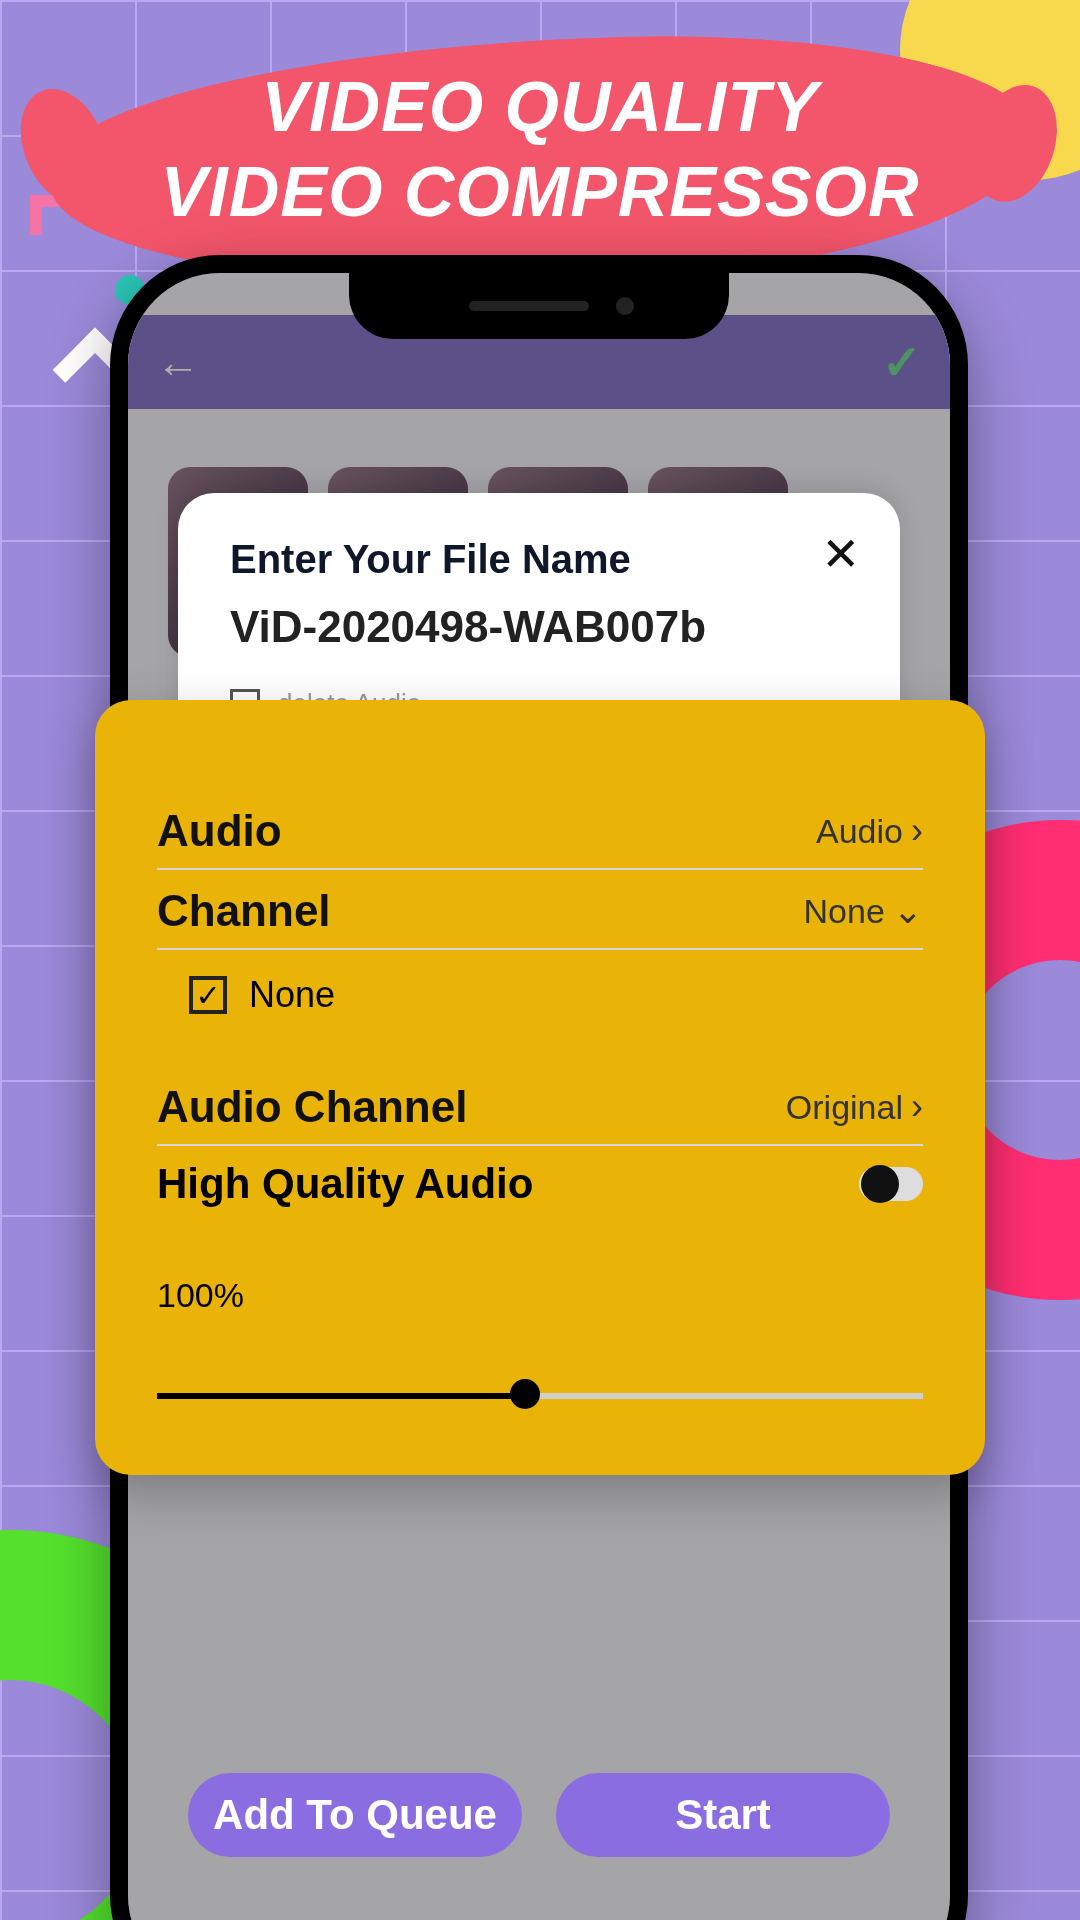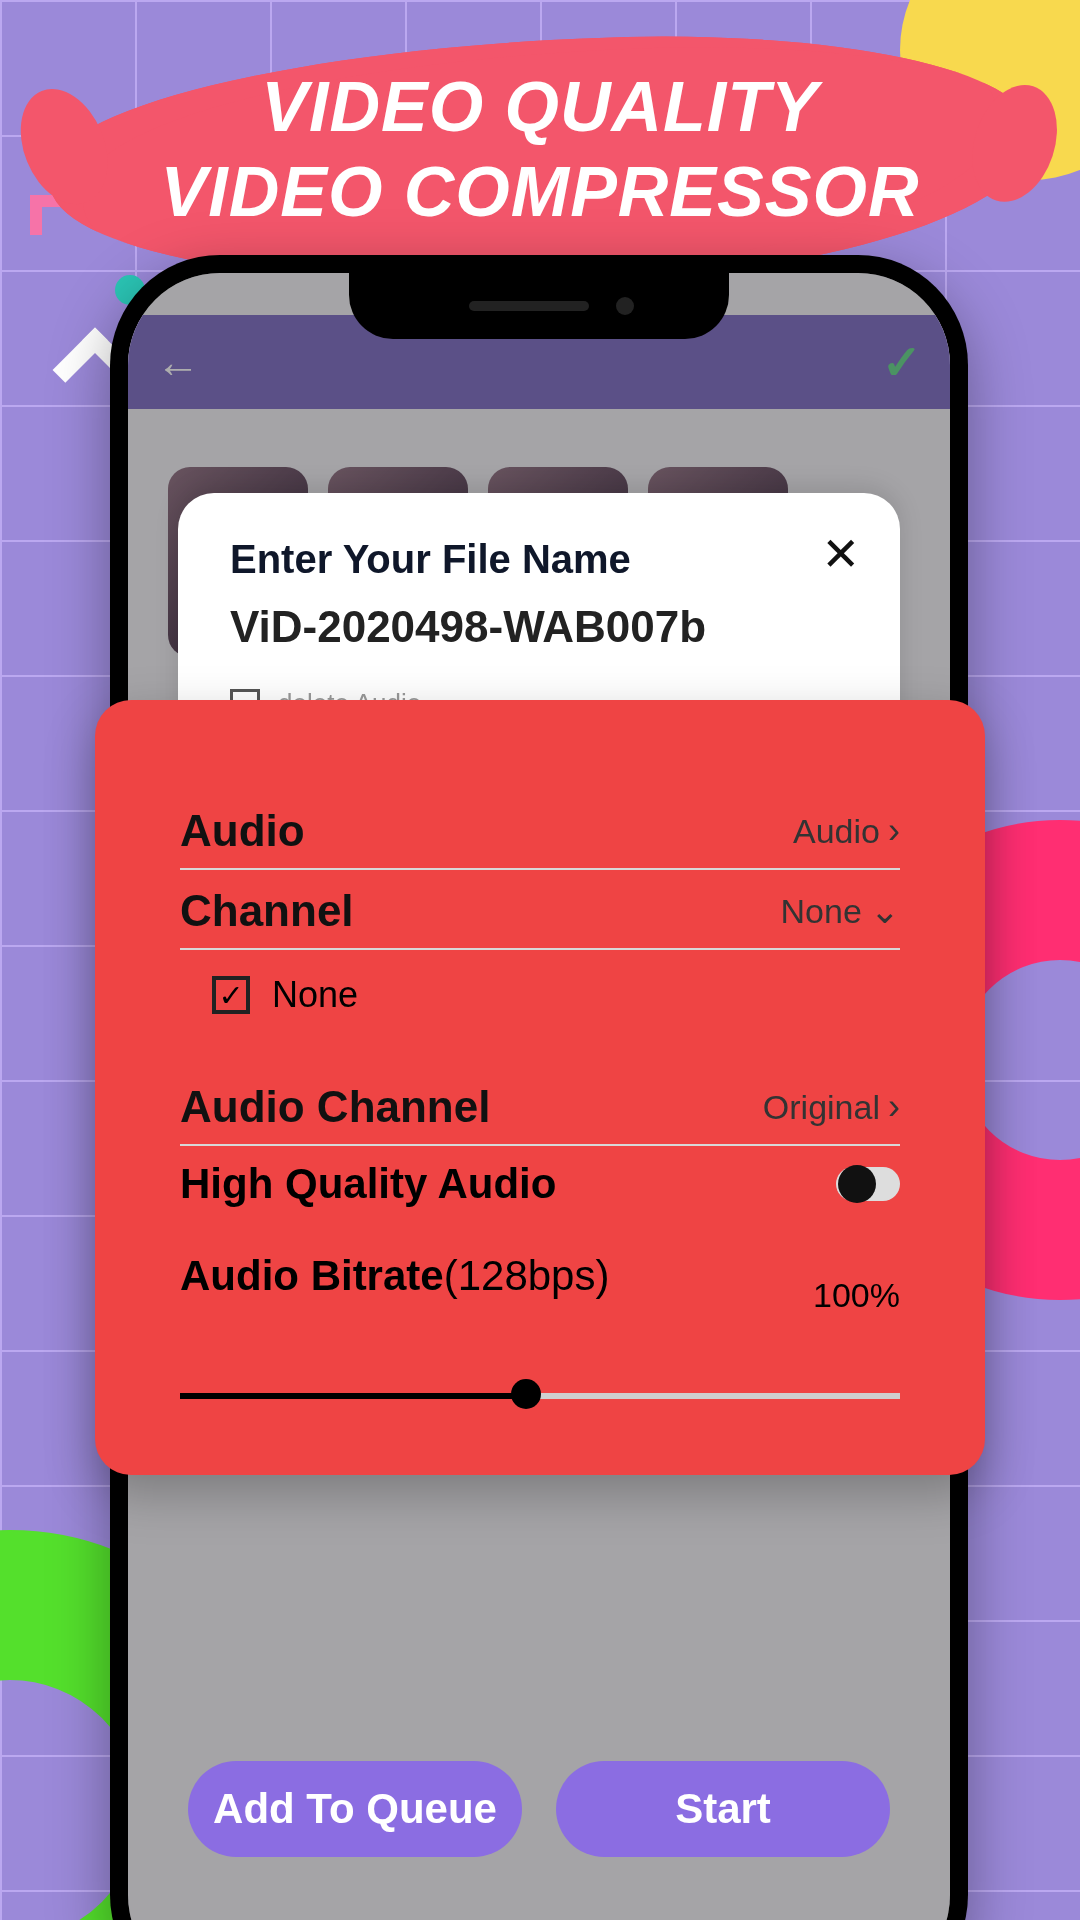--- a/index.html
+++ b/index.html
@@ -69,22 +69,22 @@
 .sheet1 { position:absolute; left:50px; right:50px; top:220px; background:#fff; border-radius:36px;
   padding:44px 52px 250px; z-index:4; box-shadow:0 -6px 24px rgba(0,0,0,.12); }
 .close-x { position:absolute; right:40px; top:34px; font-size:46px; cursor:pointer; color:#111; }
 .sheet1 .label { color:#0f172a; font-size:40px; font-weight:600; margin-bottom:20px; }
 .sheet1 .filename { font-size:44px; font-weight:700; color:#222; margin-bottom:36px; }
 .chk-row { display:flex; align-items:center; gap:18px; }
 .chk { width:30px; height:30px; border:3px solid #555; display:inline-block; }
 .chk-label { color:#999; font-size:26px; }
 
 
-.sheet2 { position:absolute; left:95px; right:95px; top:700px; background:#ef4444; border-radius:36px;
-  padding:90px 85px 70px; z-index:10; box-shadow:0 18px 50px rgba(0,0,0,.25); }
+.sheet2 { position:absolute; left:95px; right:95px; top:700px; background:#eab308; border-radius:36px;
+  padding:90px 62px 70px; z-index:10; box-shadow:0 18px 50px rgba(0,0,0,.25); }
 .row { display:flex; justify-content:space-between; align-items:center; padding:16px 0 12px; }
 .row-border { border-bottom:2px solid #d8d8d8; }
 .row .left { font-size:44px; font-weight:700; color:#111; }
 .row .right { font-size:34px; color:#333; display:flex; align-items:center; gap:8px; }
 .chev { font-size:36px; color:#333; }
 .chk2 { width:38px; height:38px; border:4px solid #222; display:inline-flex; align-items:center; justify-content:center; margin-left:32px; margin-right:22px; font-size:30px; }
 .none-row { display:flex; align-items:center; margin-top:24px; margin-bottom:50px; }
 .none-row span.t { font-size:36px; }
 .row2 { display:flex; justify-content:space-between; align-items:center; padding:14px 0;gap:22px; }
 .row2 .left { font-size:42px; font-weight:700; }
@@ -93,21 +93,21 @@
 .toggle .knob { position:absolute; left:2px; top:-2px; width:38px; height:38px; background:#111; border-radius:50%; }
 .bitrate-row .left { font-size:42px; font-weight:700; }
 .bitrate-row .left .sub { font-weight:400; }
 .slider-wrap { margin-top:56px; position:relative; height:20px; }
 .slider-track { position:absolute; left:0; right:0; top:8px; height:6px; background:#cfcfcf; }
 .slider-fill { position:absolute; left:0; top:8px; height:6px; background:#000; width:48%; }
 .slider-knob { position:absolute; left:48%; top:-6px; width:30px; height:30px; background:#000; border-radius:50%; transform:translateX(-50%); }
 
 
 .btns { position:absolute; left:60px; right:60px; bottom:130px; display:flex; gap:34px; z-index:4; }
-.btn { flex:1; height:96px; background:#8b6de2; color:#fff; border-radius:56px; display:flex;
+.btn { flex:1; height:84px; background:#8b6de2; color:#fff; border-radius:56px; display:flex;
   align-items:center; justify-content:center; font-size:42px; font-weight:600; }
 </style>
 </head>
 <body>
 
 <div class="bg-grid"></div>
 <div class="deco-yellow"></div>
 <div class="deco-pink-ring"></div>
 <div class="deco-green"></div>
 <div class="deco-teal"></div>
@@ -184,23 +184,20 @@
   </div>
 
   <div class="row2">
     <div class="left">High Quality Audio</div>
     <div class="toggle">
       <div class="knob"></div>
     </div>
   </div>
 
   <div class="row2 bitrate-row">
-    <div class="left">
-      <span>Audio Bitrate</span><span class="sub">(128bps)</span>
-    </div>
     <div class="right">100%</div>
   </div>
 
   <div class="slider-wrap">
     <div class="slider-track"></div>
     <div class="slider-fill"></div>
     <div class="slider-knob"></div>
   </div>
 </div>
 

